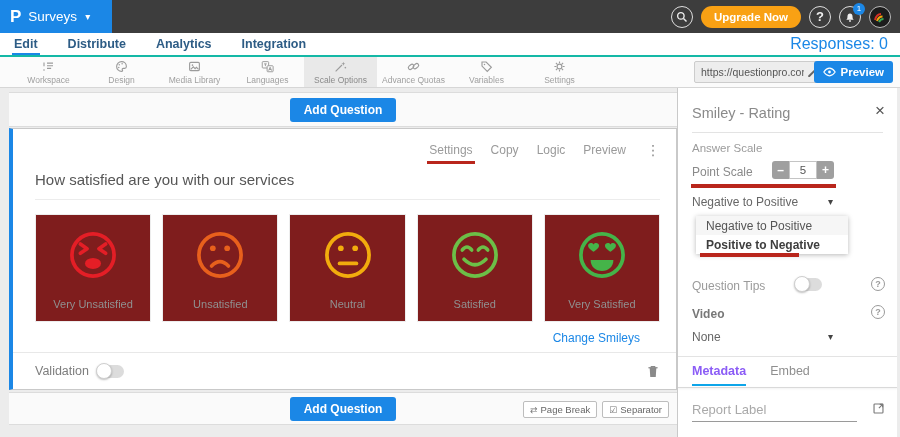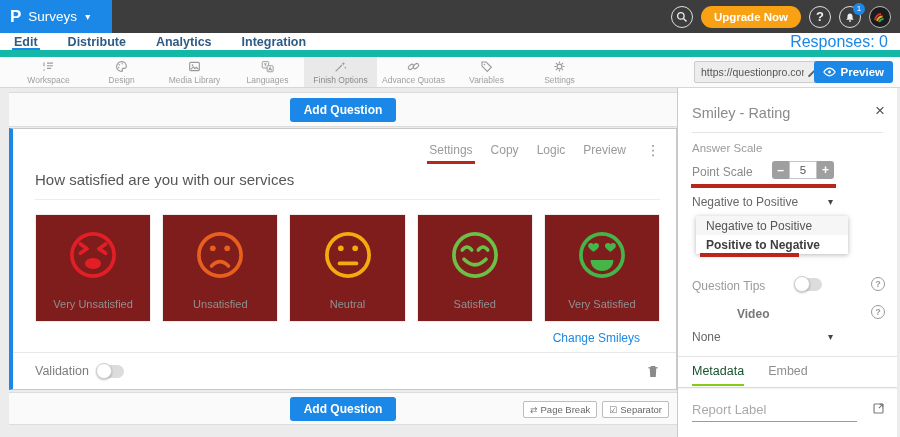--- a/index.html
+++ b/index.html
@@ -19,21 +19,21 @@
   .bc-current { color:#ffffff; }
   .header-right { margin-left:auto; display:flex; align-items:center; gap:8px; margin-right:9px; }
   .hicon { width:22px; height:22px; border:1.6px solid #dedede; border-radius:50%; display:flex; align-items:center; justify-content:center; color:#efefef; cursor:pointer; position:relative; }
   .hicon svg { display:block; }
   .help-q { font-size:13px; font-weight:bold; color:#efefef; }
   .badge { position:absolute; top:-4px; right:-5px; min-width:12px; height:12px; border-radius:6px; background:#1b87e6; color:#fff; font-size:8px; display:flex; align-items:center; justify-content:center; padding:0 2px; }
   .upgrade-btn { height:22px; border-radius:11px; padding:0 13px; display:flex; align-items:center; color:#fff; font-size:11.5px; font-weight:bold; cursor:pointer; }
   .avatar { width:22px; height:22px; border-radius:50%; border:1.6px solid #bbb; background:#1c1c1c; overflow:hidden; display:flex; align-items:center; justify-content:center; cursor:pointer; }
 
   
-  .nav-row { position:absolute; top:33px; left:0; width:900px; height:24px; background:#fff; border-bottom:7px solid #14b8a6; display:flex; align-items:stretch; padding-left:12px; }
+  .nav-row { position:absolute; top:33px; left:0; width:900px; height:24px; background:#fff; border-bottom:2px solid #14b8a6; display:flex; align-items:stretch; padding-left:12px; }
   .nav-tab { display:flex; align-items:center; padding:0 2px; margin-right:26px; font-size:12.5px; font-weight:bold; color:#2d5c85; cursor:pointer; }
   .nav-tab.active { box-shadow:inset 0 -2px 0 #1b87e6; }
   .responses { margin-left:auto; margin-right:12px; display:flex; align-items:center; font-size:16px; color:#1b87e6; }
 
   
   .toolbar { position:absolute; top:57px; left:0; width:900px; height:31px; background:#fbfbfb; border-bottom:1px solid #d6d6d6; display:flex; padding-left:12px; }
   .tool-item { width:73px; height:100%; display:flex; flex-direction:column; align-items:center; justify-content:center; gap:1px; color:#a0a0a0; cursor:pointer; }
   .tool-item.active { background:#e9e9e9; color:#8a8a8a; }
   .tool-item svg { stroke:#9b9b9b; }
   .tool-label { font-size:8.5px; white-space:nowrap; }
@@ -90,27 +90,27 @@
   .dropdown { position:absolute; top:128px; left:18px; width:152px; background:#fff; box-shadow:0 1px 5px rgba(0,0,0,.28); z-index:5; }
   .dd-item { font-size:12px; padding:3px 10px; height:19px; display:flex; align-items:center; cursor:pointer; }
   .dd-item.first { background:#f6f6f6; color:#555; }
   .dd-item.second { background:#fff; color:#3e3e3e; font-weight:bold; }
   .dd-redline { position:absolute; top:165px; left:22px; width:99px; height:3.5px; z-index:6; }
   .tips-row { position:absolute; top:188px; left:14px; right:12px; height:18px; }
   .tips-label { font-size:12px; color:#9b9b9b; }
   .tips-toggle { position:absolute; left:103px; top:2px; }
   .help-circle { position:absolute; right:0; top:1px; width:14px; height:14px; border:1.2px solid #9a9a9a; border-radius:50%; color:#9a9a9a; font-size:9px; font-weight:bold; display:flex; align-items:center; justify-content:center; cursor:pointer; }
   .video-row { position:absolute; top:216px; left:14px; right:12px; height:16px; }
-  .video-label { font-size:12px; font-weight:bold; color:#777;margin-left:45px; }
+  .video-label { font-size:12px; font-weight:bold; color:#777; }
   .none-select { position:absolute; top:242px; left:14px; font-size:12px; color:#666; cursor:pointer; }
   .none-caret { position:absolute; top:243px; left:150px; font-size:10px; color:#444; }
   .p-div2 { position:absolute; top:268px; left:0; right:0; border-top:1px solid #e3e3e3; }
   .ptabs { position:absolute; top:276px; left:14px; right:0; height:22px; display:flex; gap:24px; font-size:12.5px; }
   .ptab { color:#8f8f8f; cursor:pointer; padding-bottom:6px; }
-  .ptab.active { color:#14532d; border-bottom:2px solid #84cc16; }
+  .ptab.active { color:#8b5cf6; border-bottom:2px solid #0ea5e9;font-weight:bold; }
   .ptabs-line { position:absolute; top:299px; left:0; right:0; border-top:1px solid #d9d9d9; box-shadow:0 1px 2px rgba(0,0,0,.08); }
   .report-row { position:absolute; top:312px; left:14px; right:12px; }
   .report-row input { width:165px; border:0; border-bottom:1px solid #9a9a9a; font-size:13px; color:#555; padding:2px 0 4px; outline:none; background:transparent; font-family:"Liberation Sans", sans-serif; }
   .report-row input::placeholder { color:#a9a9a9; }
   .openlink { position:absolute; right:0; top:2px; color:#7a7a7a; cursor:pointer; }
 
   .icon-svg { display:block; }
 </style>
 </head>
 <body>
@@ -195,21 +195,21 @@
           <path d="M11.5 15.5l2-4.5 2 4.5M12.2 14h2.6"></path>
         </svg>
       <span class="tool-label">Languages</span>
     </div>
     <div class="tool-item active">
       <svg class="icon-svg" width="15" height="15" viewBox="0 0 20 20" fill="none" stroke-width="1.5">
           <path d="M3.5 16.5l8.5-8.5"></path>
           <path d="M13.8 3.8l.7 1.9 1.9.7-1.9.7-.7 1.9-.7-1.9-1.9-.7 1.9-.7z" fill="#9b9b9b" stroke="none"></path>
           <path d="M16.5 10.5v2M15.5 11.5h2" stroke-width="1.2"></path>
         </svg>
-      <span class="tool-label">Finish Options</span>
+      <span class="tool-label">Scale Options</span>
     </div>
     <div class="tool-item">
       <svg class="icon-svg" width="15" height="15" viewBox="0 0 20 20" fill="none" stroke-width="1.5">
           <rect x="2.8" y="8" width="8" height="5" rx="2.5" transform="rotate(-40 6.8 10.5)"></rect>
           <rect x="9.2" y="7" width="8" height="5" rx="2.5" transform="rotate(-40 13.2 9.5)"></rect>
         </svg>
       <span class="tool-label">Advance Quotas</span>
     </div>
     <div class="tool-item">
       <svg class="icon-svg" width="15" height="15" viewBox="0 0 20 20" fill="none" stroke-width="1.5">

